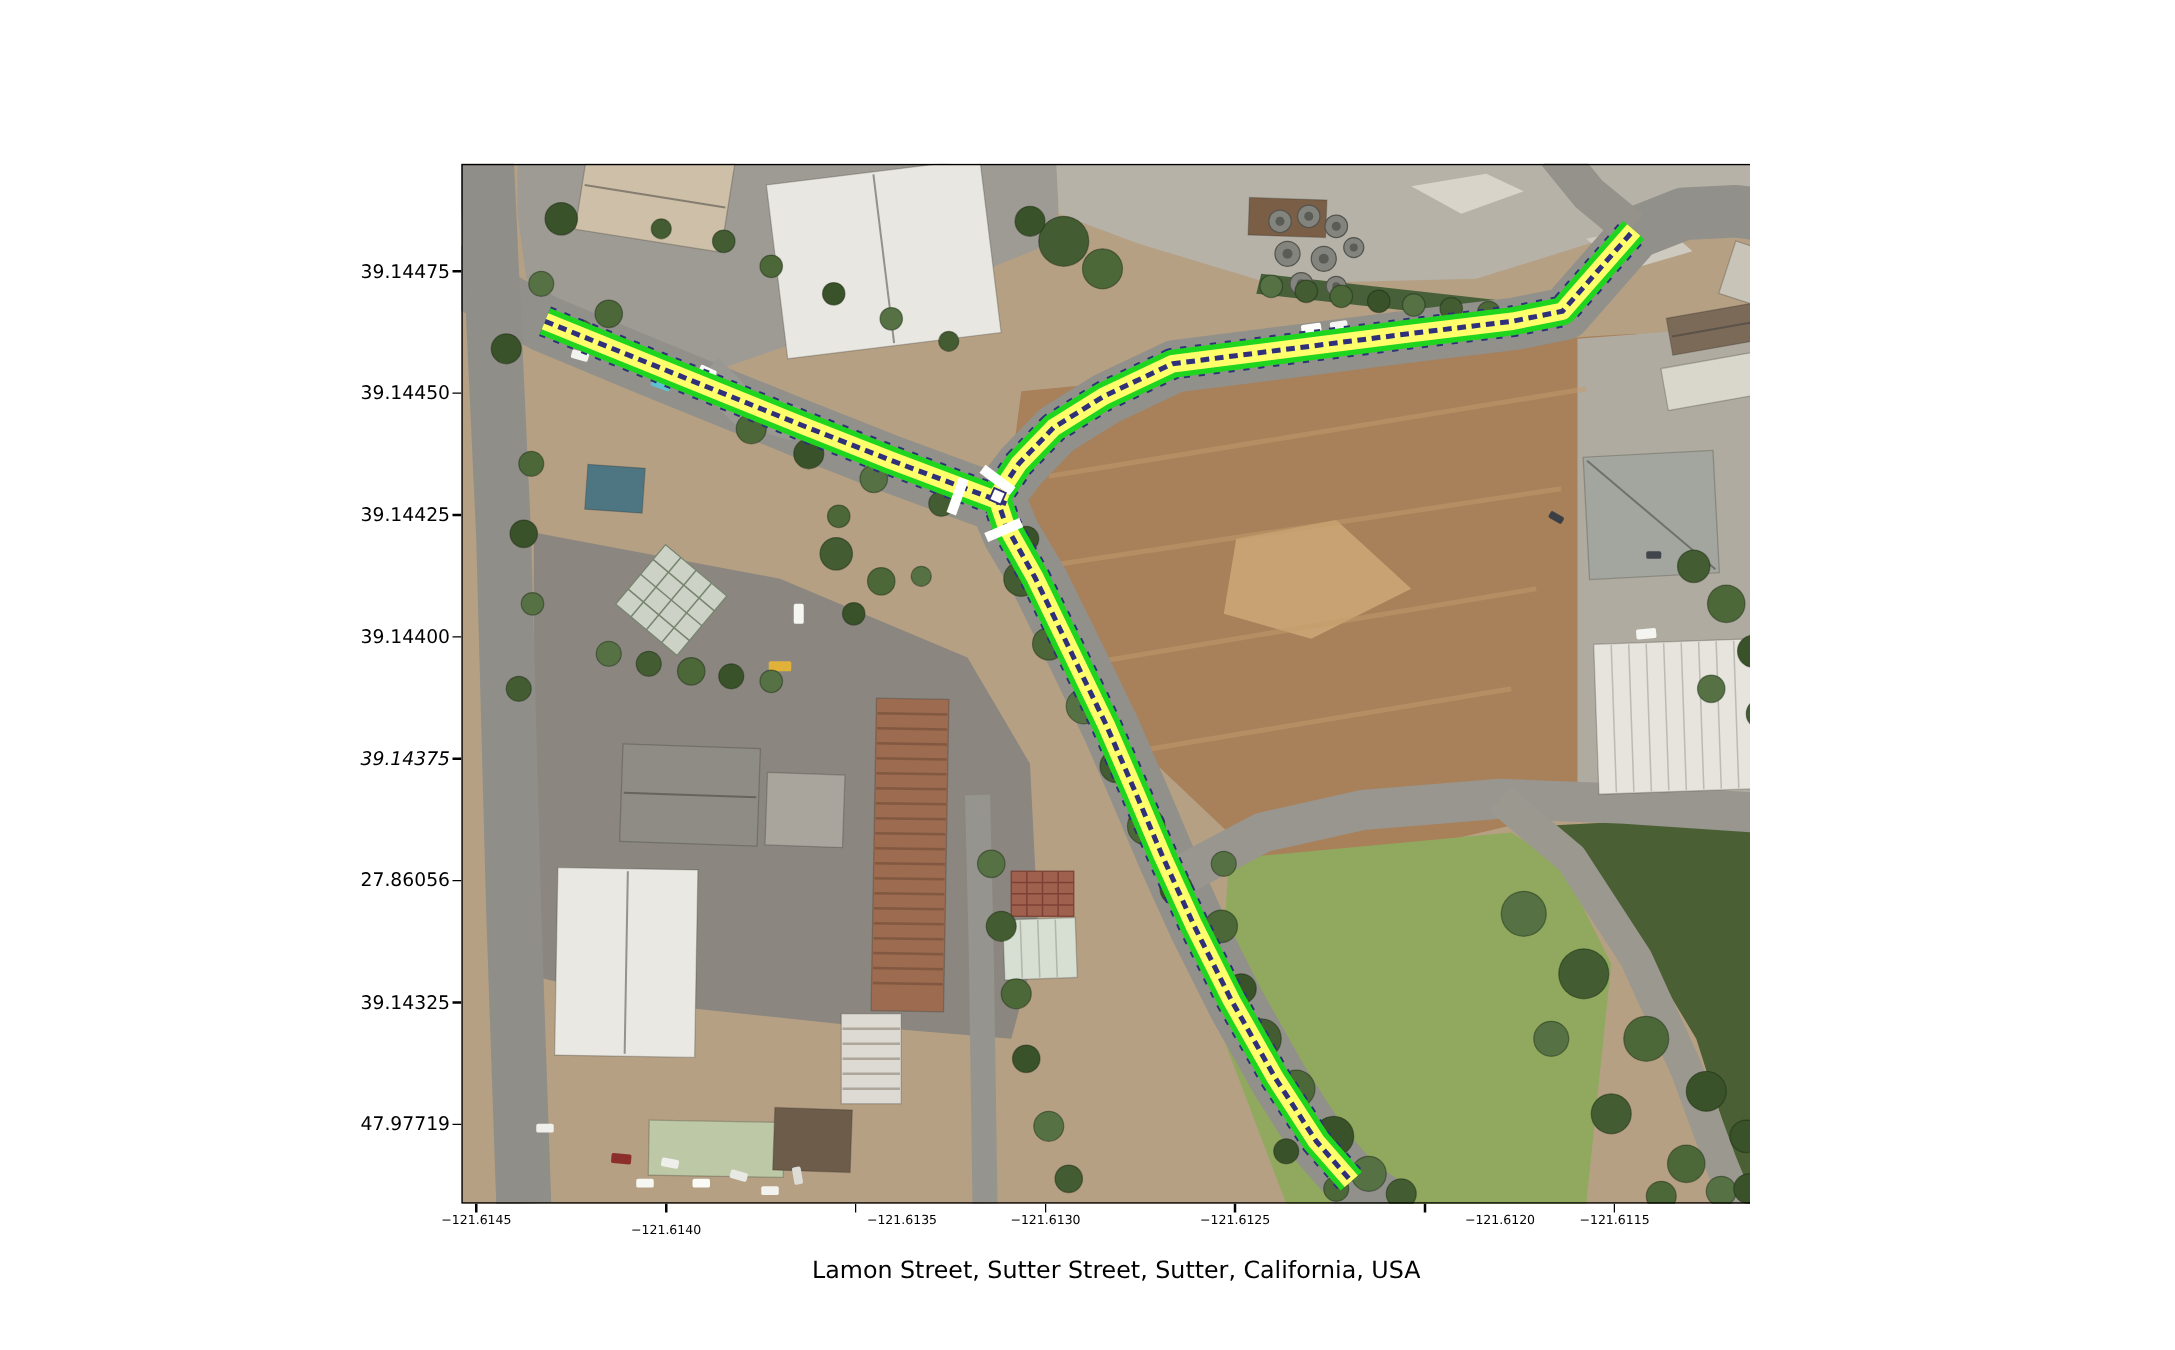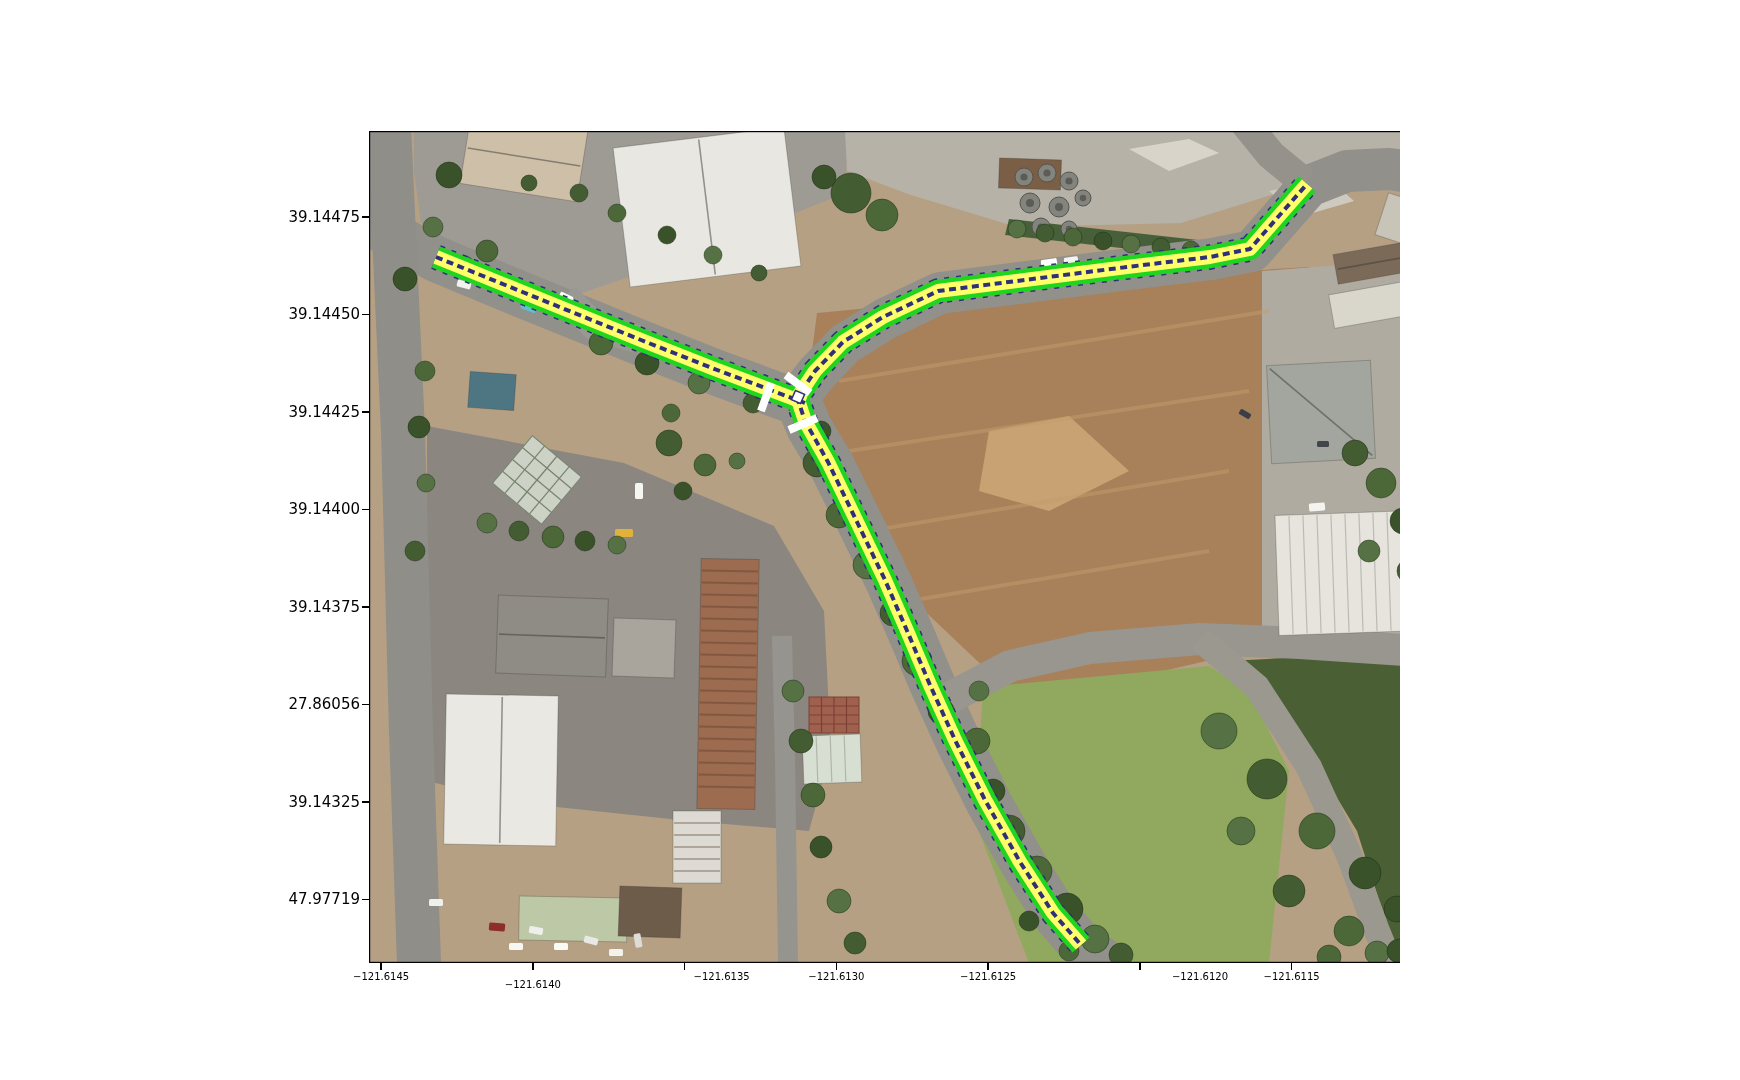--- a/index.html
+++ b/index.html
@@ -300,21 +300,21 @@
   <div id="axes-layer">
       <div class="tickmark" style="left: 362px; top: 216.113px; width: 7px; height: 1.4px;"></div>
       <div class="ytick-label" style="left: 270px; top: 207.813px;">39.14475</div>
       <div class="tickmark" style="left: 362px; top: 313.629px; width: 7px; height: 1.4px;"></div>
       <div class="ytick-label" style="left: 270px; top: 305.329px;">39.14450</div>
       <div class="tickmark" style="left: 362px; top: 411.144px; width: 7px; height: 1.4px;"></div>
       <div class="ytick-label" style="left: 270px; top: 402.844px;">39.14425</div>
       <div class="tickmark" style="left: 362px; top: 508.659px; width: 7px; height: 1.4px;"></div>
       <div class="ytick-label" style="left: 270px; top: 500.359px;">39.14400</div>
       <div class="tickmark" style="left: 362px; top: 606.174px; width: 7px; height: 1.4px;"></div>
-      <div class="ytick-label" style="left: 270px; top: 597.874px;">39.14375</div>
+      <div class="ytick-label" style="left: 270px; top: 597.874px; font-style: italic;">39.14375</div>
       <div class="tickmark" style="left: 362px; top: 703.69px; width: 7px; height: 1.4px;"></div>
       <div class="ytick-label" style="left: 270px; top: 695.39px;">27.86056</div>
       <div class="tickmark" style="left: 362px; top: 801.205px; width: 7px; height: 1.4px;"></div>
       <div class="ytick-label" style="left: 270px; top: 792.905px;">39.14325</div>
       <div class="tickmark" style="left: 362px; top: 898.72px; width: 7px; height: 1.4px;"></div>
       <div class="ytick-label" style="left: 270px; top: 890.42px;">47.97719</div>
       <div class="tickmark" style="left: 380.44px; top: 963px; width: 1.4px; height: 7px;"></div>
       <div class="xtick-label" style="left: 316.14px; top: 968px;">−121.6145</div>
       <div class="tickmark" style="left: 532.192px; top: 963px; width: 1.4px; height: 7px;"></div>
       <div class="xtick-label" style="left: 467.892px; top: 976px;">−121.6140</div>
@@ -322,13 +322,14 @@
       <div class="xtick-label" style="left: 619.644px; top: 968px; text-align: right;">−121.6135</div>
       <div class="tickmark" style="left: 835.696px; top: 963px; width: 1.4px; height: 7px;"></div>
       <div class="xtick-label" style="left: 771.396px; top: 968px;">−121.6130</div>
       <div class="tickmark" style="left: 987.449px; top: 963px; width: 1.4px; height: 7px;"></div>
       <div class="xtick-label" style="left: 923.149px; top: 968px;">−121.6125</div>
       <div class="tickmark" style="left: 1139.2px; top: 963px; width: 1.4px; height: 7px;"></div>
       <div class="xtick-label" style="left: 1135px; top: 968px;">−121.6120</div>
       <div class="tickmark" style="left: 1290.95px; top: 963px; width: 1.4px; height: 7px;"></div>
       <div class="xtick-label" style="left: 1226.65px; top: 968px;">−121.6115</div>
     </div>
+  <div class="xlabel" id="xlabel" style="left: 893px; top: 1005px;">Lamon Street, Sutter Street, Sutter, California, USA</div>
 </div>
 
 </body></html>

